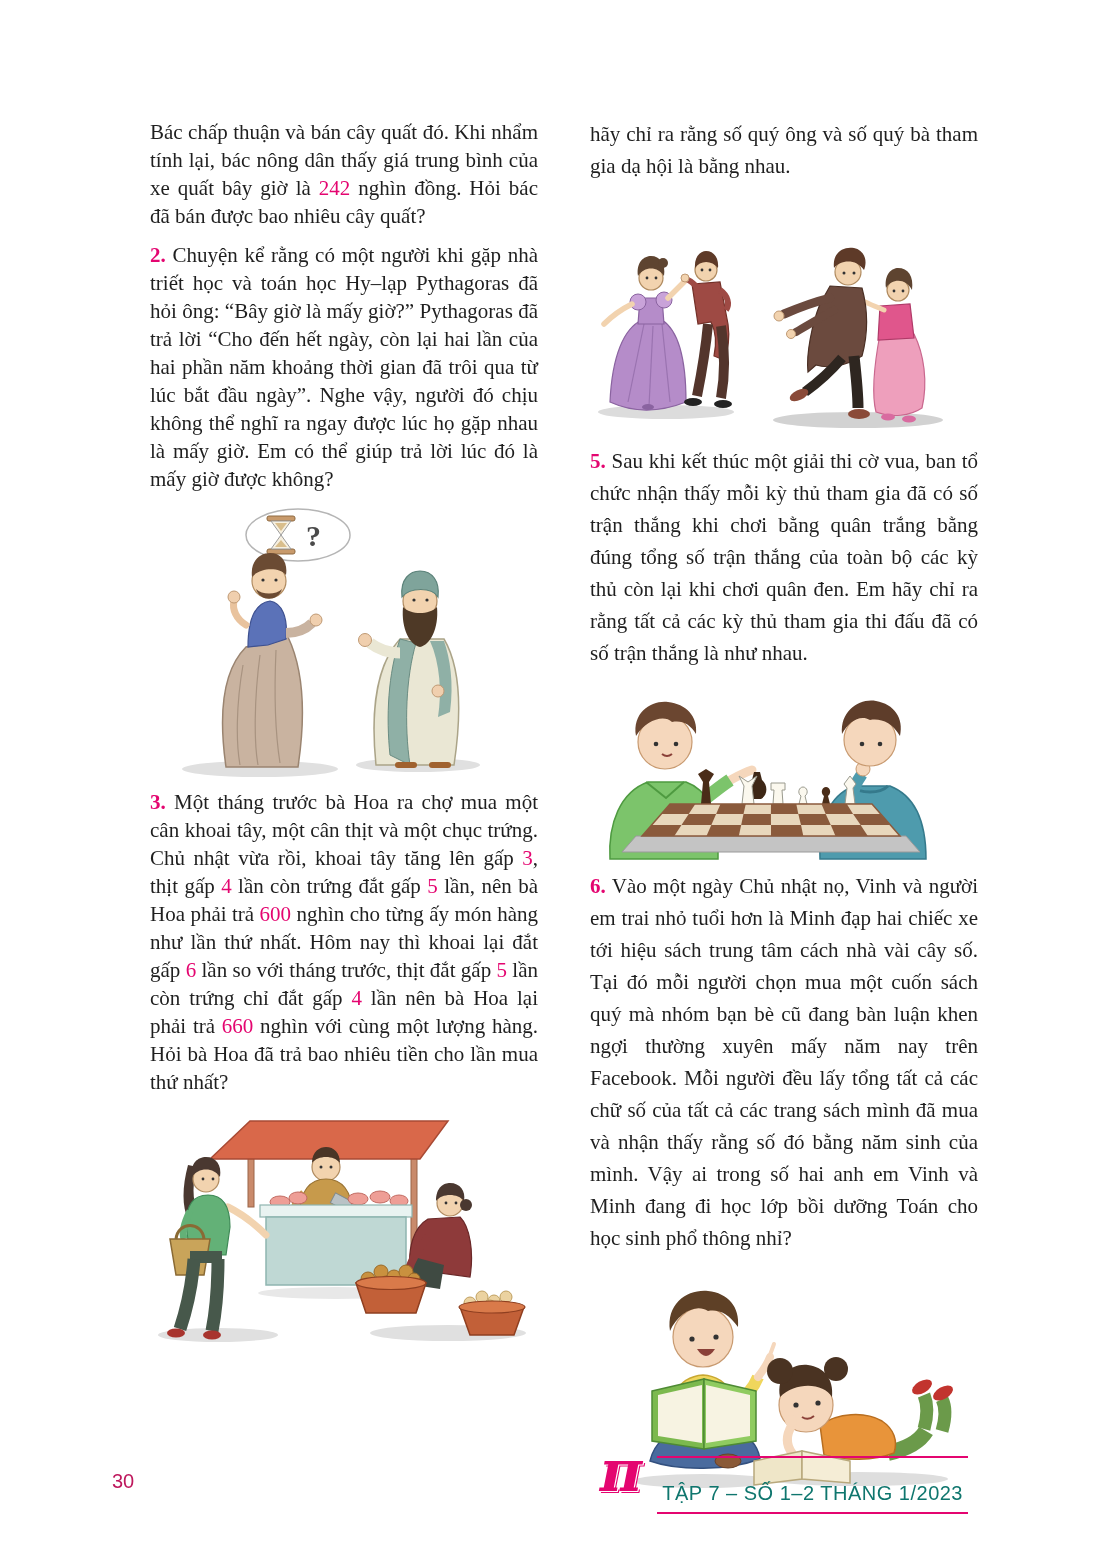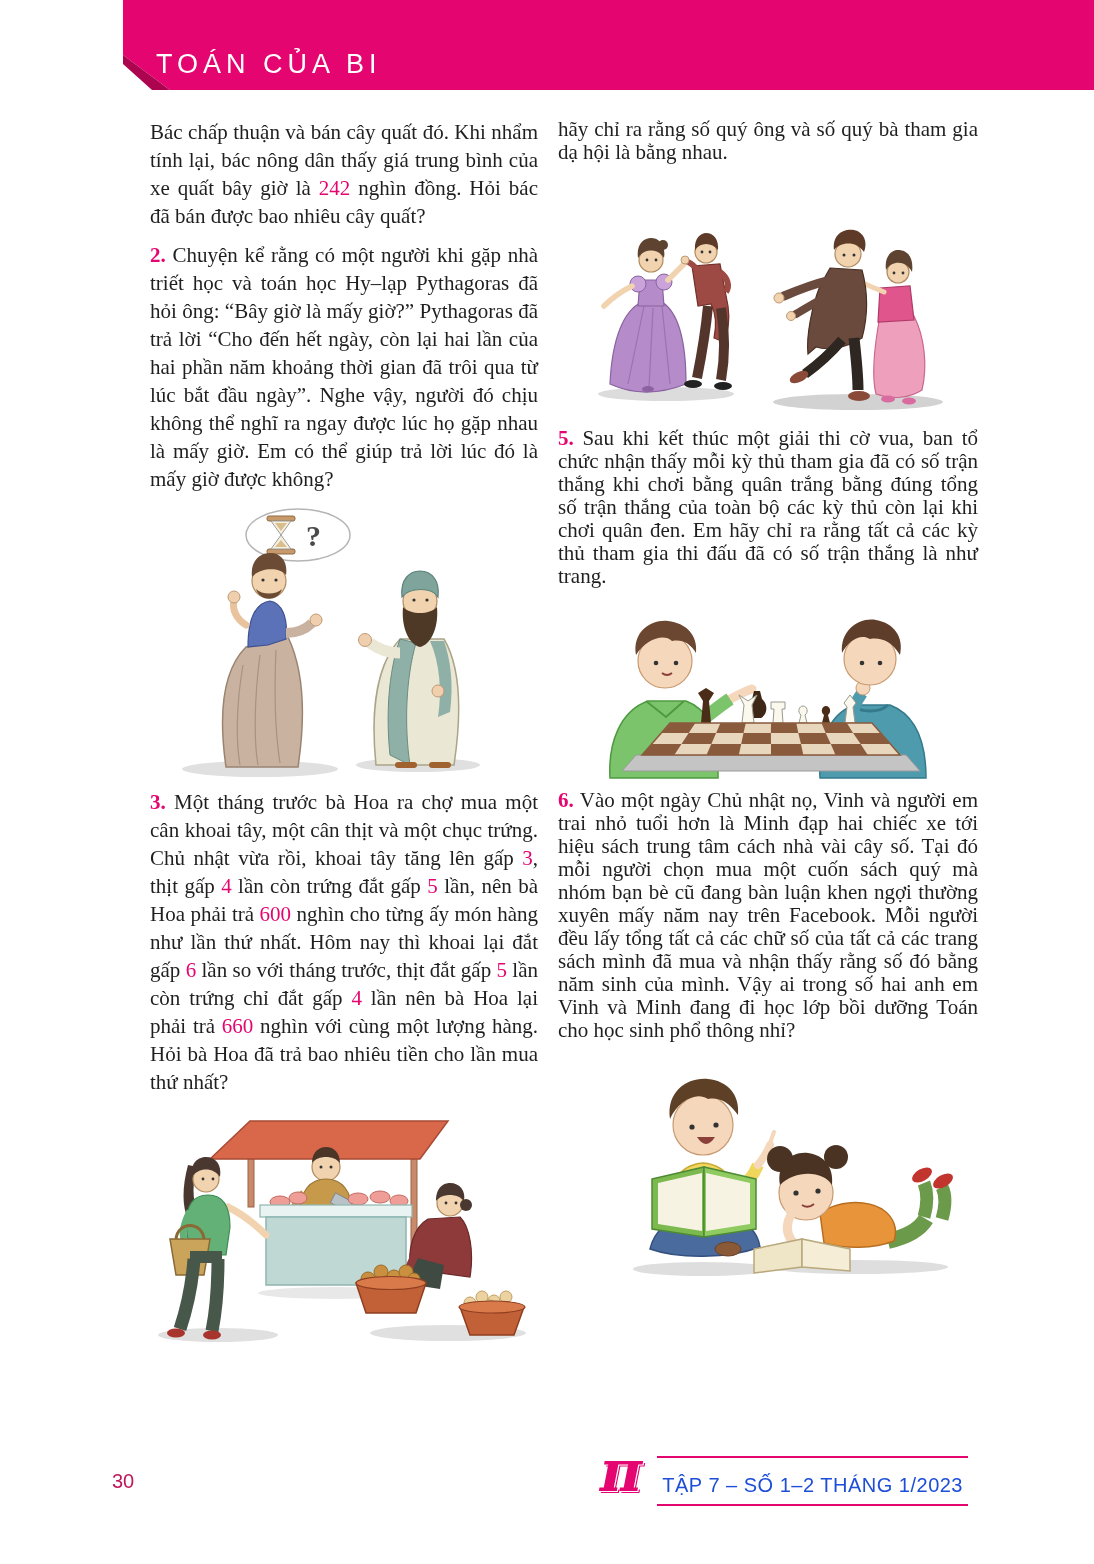--- a/index.html
+++ b/index.html
@@ -10,55 +10,48 @@
   .banner svg{position:absolute;left:0;top:0;display:block;}
   .banner-title{position:absolute;left:33px;top:49px;color:#ffffff;
         font-family:"Liberation Sans",sans-serif;font-size:27px;font-weight:400;
         letter-spacing:5px;white-space:nowrap;}
   
   .col{position:absolute;top:118px;width:420px;}
   .col-left{left:118px;}
   .col-right{left:558px;}
   .col p{margin:0 0 11px 0;font-size:21px;text-align:justify;}
   .col-left p{line-height:28px;margin-left:32px;}
-  .col-right p{line-height:23px;}
+  .col-right p{line-height:32px;margin-left:32px;}
   .accent{color:#E40570;}
   .num{color:#E40570;font-weight:bold;}
   
   .illo{text-align:center;}
   .illo svg{display:block;margin:0 auto;}
   .illo-pythagoras{margin:4px 0 4px 0;}
   .illo-market{margin:2px 0 6px 0;}
   .illo-dance{margin:24px 0 14px 0;}
   .illo-chess{margin:-6px 0 6px 0;}
   .illo-reading{margin:8px 0 0 0;}
   
   .page-number{position:absolute;left:112px;top:1470px;
         font-family:"Liberation Sans",sans-serif;font-size:20px;color:#be185d;}
   .issue-block{position:absolute;right:126px;top:1446px;display:flex;align-items:flex-start;}
   .pi{font-family:"DejaVu Serif",serif;font-style:italic;font-weight:bold;
         font-size:58px;line-height:0.95;color:#E40570;margin-right:15px;margin-top:-2px;
         text-shadow:1px 1px 0 #fff, 2px 2px 0 #E40570;}
   .issue-text{display:block;margin-top:10px;border-top:2px solid #E40570;
-        border-bottom:2px solid #E40570;padding:16px 5px 7px 5px;
-        font-family:"Liberation Sans",sans-serif;font-size:20px;color:#1d4ed8;
+        border-bottom:2px solid #E40570;padding:24px 5px 7px 5px;
+        font-family:"Liberation Sans",sans-serif;font-size:20px;color:#0f766e;
         letter-spacing:0.5px;white-space:nowrap;}
 </style>
 </head>
 <body>
 
 <div class="page">
 
-  <div class="banner">
-    <svg width="971" height="92" viewBox="0 0 971 92">
-      <polygon points="0,0 971,0 971,90 47,90 0,55" fill="#E40570"></polygon>
-      <polygon points="0,55 47,90 29,90 0,64" fill="#AD0450"></polygon>
-    </svg>
-    <div class="banner-title">TOÁN CỦA BI</div>
-  </div>
 
   <div class="col col-left">
     <p><span>Bác chấp thuận và bán cây quất đó. Khi nhẩm tính lại, bác nông dân thấy giá trung bình của xe quất bây giờ là </span><span class="accent">242</span><span> nghìn đồng. Hỏi bác đã bán được bao nhiêu cây quất?</span></p>
     <p><span class="accent num">2.</span><span> Chuyện kể rằng có một người khi gặp nhà triết học và toán học Hy–lạp Pythagoras đã hỏi ông: “Bây giờ là mấy giờ?” Pythagoras đã trả lời “Cho đến hết ngày, còn lại hai lần của hai phần năm khoảng thời gian đã trôi qua từ lúc bắt đầu ngày”. Nghe vậy, người đó chịu không thể nghĩ ra ngay được lúc họ gặp nhau là mấy giờ. Em có thể giúp trả lời lúc đó là mấy giờ được không?</span></p>
 
     <div class="illo illo-pythagoras">
       <svg width="360" height="280" viewBox="0 0 360 278">
         <ellipse cx="112" cy="264" rx="78" ry="8" fill="#E0E0E0"></ellipse>
         <ellipse cx="270" cy="260" rx="62" ry="7" fill="#E0E0E0"></ellipse>
 
@@ -247,21 +240,21 @@
           <circle cx="286" cy="67" r="1.5" fill="#333"></circle>
             <circle cx="296" cy="67" r="1.5" fill="#333"></circle>
           <path d="M296,150 C298,168 300,186 300,202" stroke="#2E2620" stroke-width="11" fill="none"></path>
           <path d="M284,152 C272,166 258,178 247,186" stroke="#2E2620" stroke-width="10" fill="none"></path>
           <ellipse cx="301" cy="208" rx="11" ry="5" fill="#8A4A38"></ellipse>
           <ellipse cx="241" cy="189" rx="10" ry="5" fill="#8A4A38" transform="rotate(-25 241 189)"></ellipse>
         </g>
       </svg>
     </div>
 
-    <p><span class="accent num">5.</span><span> Sau khi kết thúc một giải thi cờ vua, ban tổ chức nhận thấy mỗi kỳ thủ tham gia đã có số trận thắng khi chơi bằng quân trắng bằng đúng tổng số trận thắng của toàn bộ các kỳ thủ còn lại khi chơi quân đen. Em hãy chỉ ra rằng tất cả các kỳ thủ tham gia thi đấu đã có số trận thắng là như trang.</span></p>
+    <p><span class="accent num">5.</span><span> Sau khi kết thúc một giải thi cờ vua, ban tổ chức nhận thấy mỗi kỳ thủ tham gia đã có số trận thắng khi chơi bằng quân trắng bằng đúng tổng số trận thắng của toàn bộ các kỳ thủ còn lại khi chơi quân đen. Em hãy chỉ ra rằng tất cả các kỳ thủ tham gia thi đấu đã có số trận thắng là như nhau.</span></p>
 
     <div class="illo illo-chess">
       <svg width="400" height="190" viewBox="0 0 400 190">
 
         <g>
           <path d="M42,185 C40,150 52,118 80,108 L118,108 C140,116 150,140 150,165 L150,185 Z" fill="#7CC46B" stroke="#4E9A40" stroke-width="1.5"></path>
           <path d="M78,108 L98,124 L116,108" fill="none" stroke="#4E9A40" stroke-width="2"></path>
           <path d="M140,120 C158,108 172,100 184,96" stroke="#F5D7BC" stroke-width="9" fill="none" stroke-linecap="round"></path>
           <path d="M138,124 C148,116 156,110 162,106" stroke="#7CC46B" stroke-width="13" fill="none"></path>
           <path d="M186,98 l6,0 l2,8 c6,5 6,15 -1,19 l-8,0 c-7,-4 -7,-14 -1,-19 Z" fill="#3E2716"></path>

